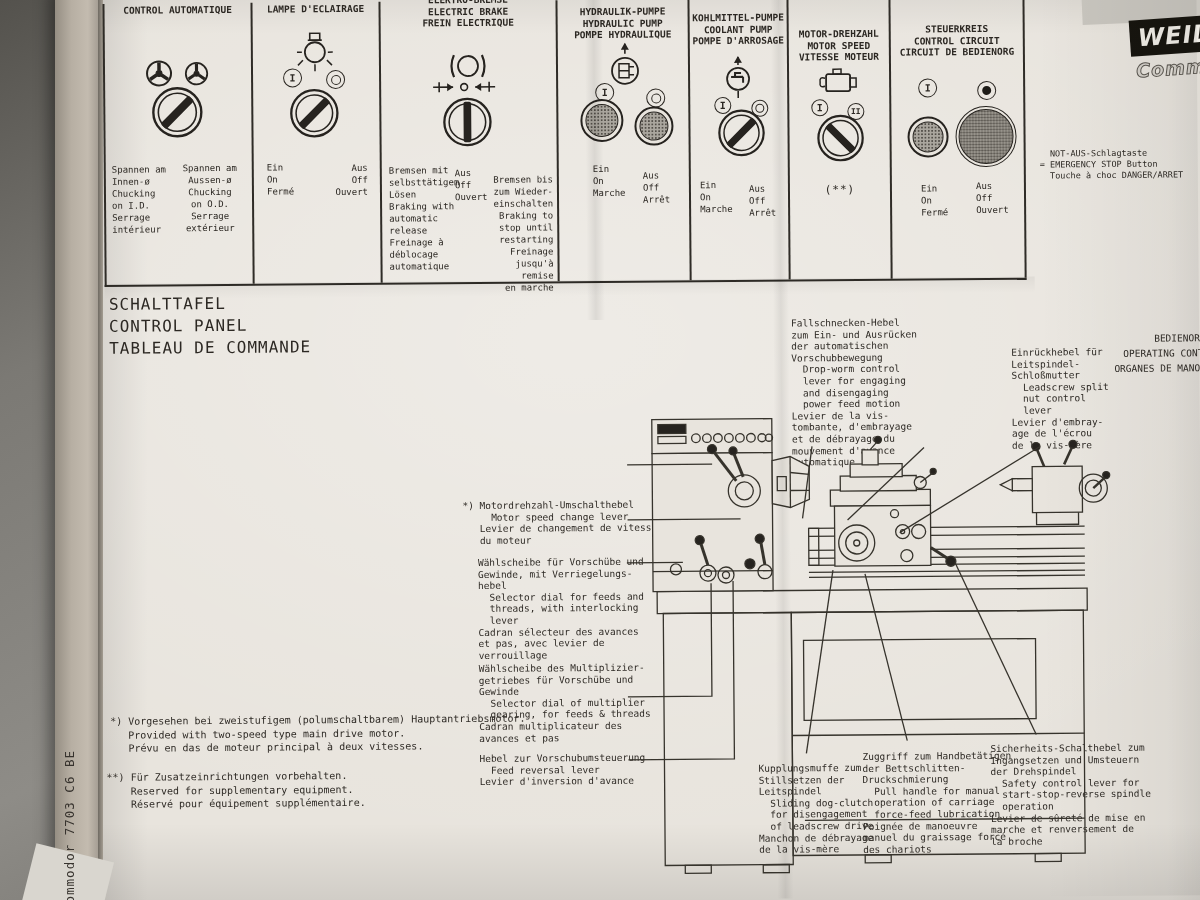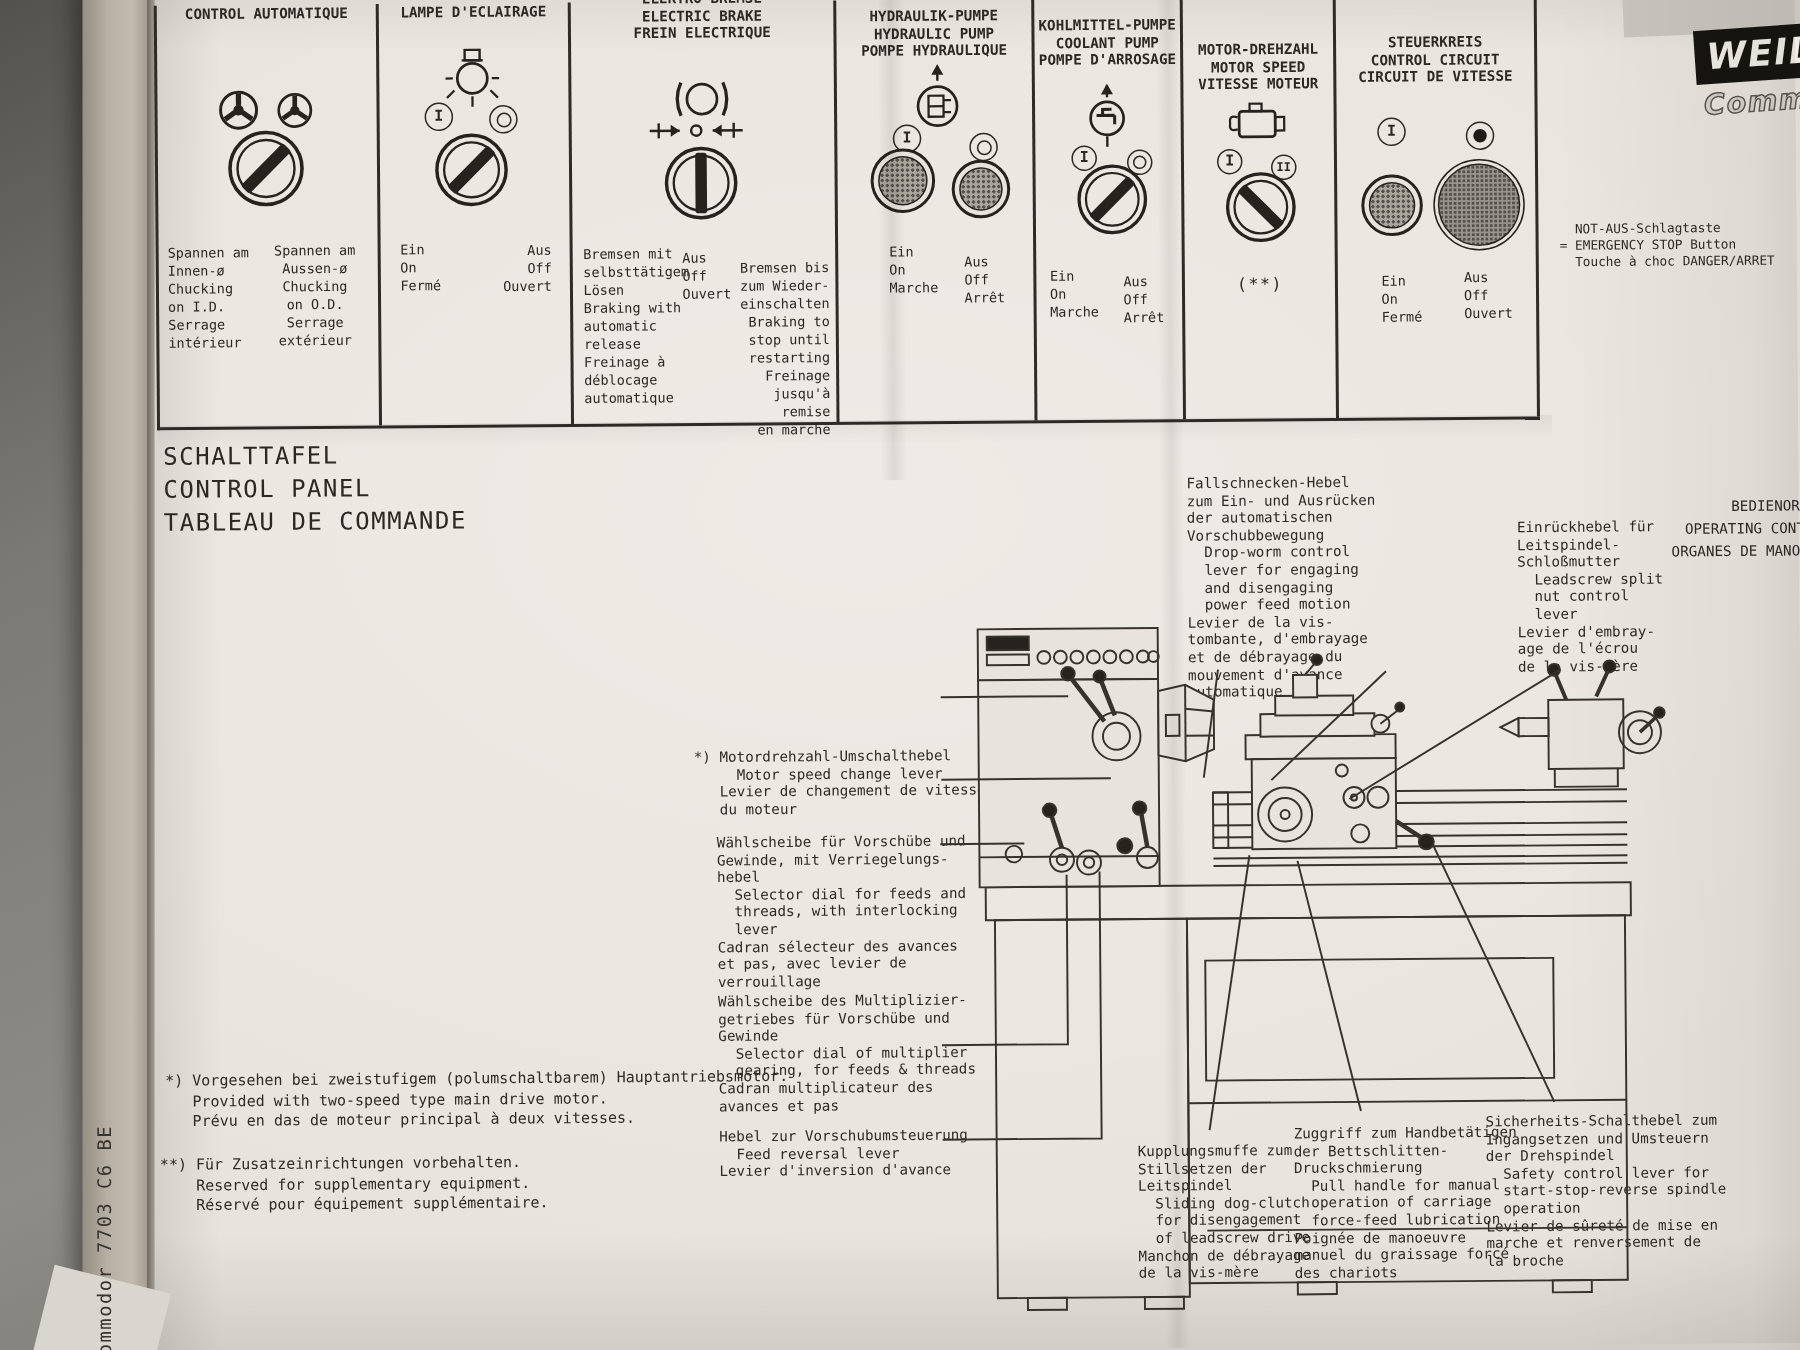--- a/index.html
+++ b/index.html
@@ -256,21 +256,21 @@
         <circle cx="26" cy="26" r="24" stroke-width="2.4"></circle>
           <circle cx="26" cy="26" r="19" stroke-width="1.6"></circle>
         <rect x="22" y="6" width="8" height="40" rx="2" fill="#26231f" stroke="none" transform="rotate(-45 26 26)"></rect>
       </svg>
       <div class="lbl pre" style="left:0;top:186px;width:100%;text-align:center;letter-spacing:1px;font-size:11px">(**)</div>
     </div>
 
     <div class="col" style="width:132px;border-right-width:2px">
       <div class="col-header" style="top:26px">STEUERKREIS
 CONTROL CIRCUIT
-CIRCUIT DE VITESSE</div>
+CIRCUIT DE BEDIENORG</div>
       <div class="sym" style="left:27px;top:81px">I</div>
       <div class="sym" style="left:86px;top:84px">
           <div class="sym-dot"></div>
         </div>
       <div class="btn" style="left:16px;top:119px;width:41px;height:41px">
           <div class="btn-hatch"></div>
         </div>
       <div class="btn" style="left:64px;top:109px;width:61px;height:61px;border-width:1.6px;padding:1.6px">
           <div class="btn-hatch dark"></div>
         </div>

